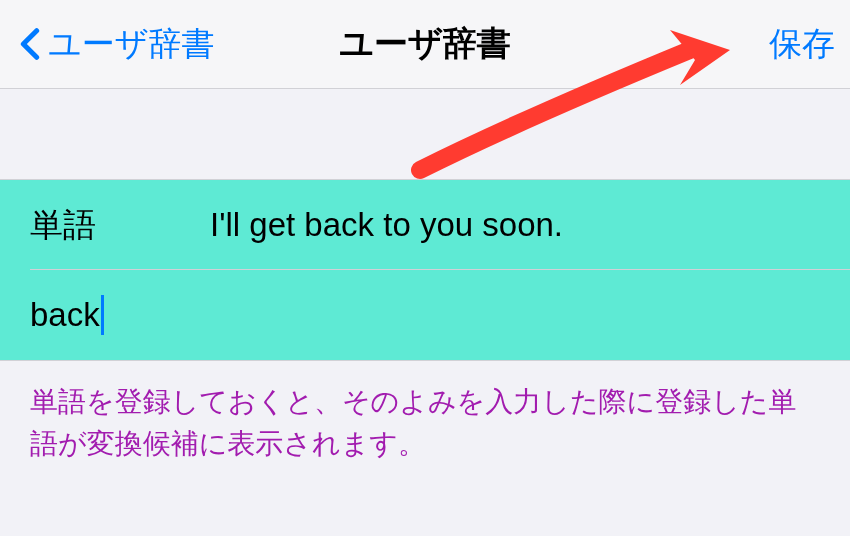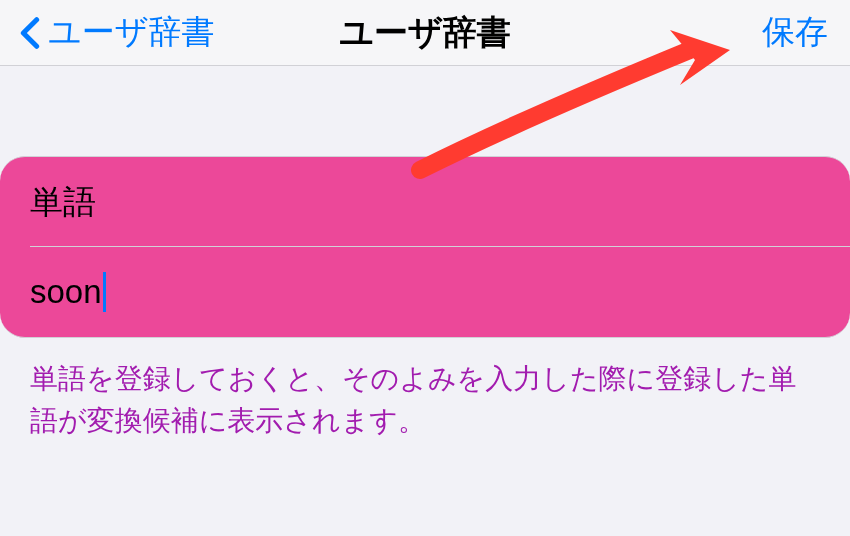--- a/index.html
+++ b/index.html
@@ -9,21 +9,21 @@
     }
     body {
       width: 850px;
       height: 536px;
       font-family: -apple-system, BlinkMacSystemFont, "Hiragino Sans", sans-serif;
       background: #f2f2f7;
       position: relative;
       overflow: hidden;
     }
     .nav-bar {
-      height: 66px;
+      height: 89px;
       background: #f6f6f8;
       border-bottom: 1px solid #d1d1d6;
       display: flex;
       align-items: center;
       padding: 0 20px;
       position: relative;
     }
     .back-button {
       display: flex;
       align-items: center;
@@ -40,35 +40,34 @@
     .nav-title {
       position: absolute;
       left: 50%;
       transform: translateX(-50%);
       font-size: 34px;
       font-weight: 600;
       color: #000;
     }
     .save-button {
       position: absolute;
-      right: 22px;
+      right: 15px;
       color: #007aff;
       font-size: 33px;
       font-weight: 400;
       cursor: pointer;
     }
     .spacer {
       height: 90px;
       background: #f2f2f7;
     }
     .form-group {
-      background: #ec4899;
+      background: #5eead4;
       border-top: 1px solid #d1d1d6;
       border-bottom: 1px solid #d1d1d6;
-      border-radius: 25px;
     }
     .form-row {
       display: flex;
       align-items: center;
       height: 90px;
       padding: 0 30px;
       position: relative;
     }
     .form-row:first-child::after {
       content: '';
@@ -139,24 +138,25 @@
   </div>
   <div class="nav-title">ユーザ辞書</div>
   <div class="save-button">保存</div>
 </div>
 
 <div class="spacer"></div>
 
 <div class="form-group">
   <div class="form-row">
     <div class="field-label">単語</div>
+    <input class="field-input" type="text" value="I'll get back to you soon." style="">
   </div>
   <div class="form-row">
     <div class="input-wrapper">
-      <span class="input-text">soon</span>
+      <span class="input-text">back</span>
       <span class="cursor"></span>
     </div>
   </div>
 </div>
 
 <div class="footer-text">単語を登録しておくと、そのよみを入力した際に登録した単語が変換候補に表示されます。</div>
 
 <svg class="arrow-annotation" viewBox="0 0 340 180">
   <defs>
     <marker id="arrowhead" markerWidth="12" markerHeight="12" refX="7" refY="5" orient="auto">

